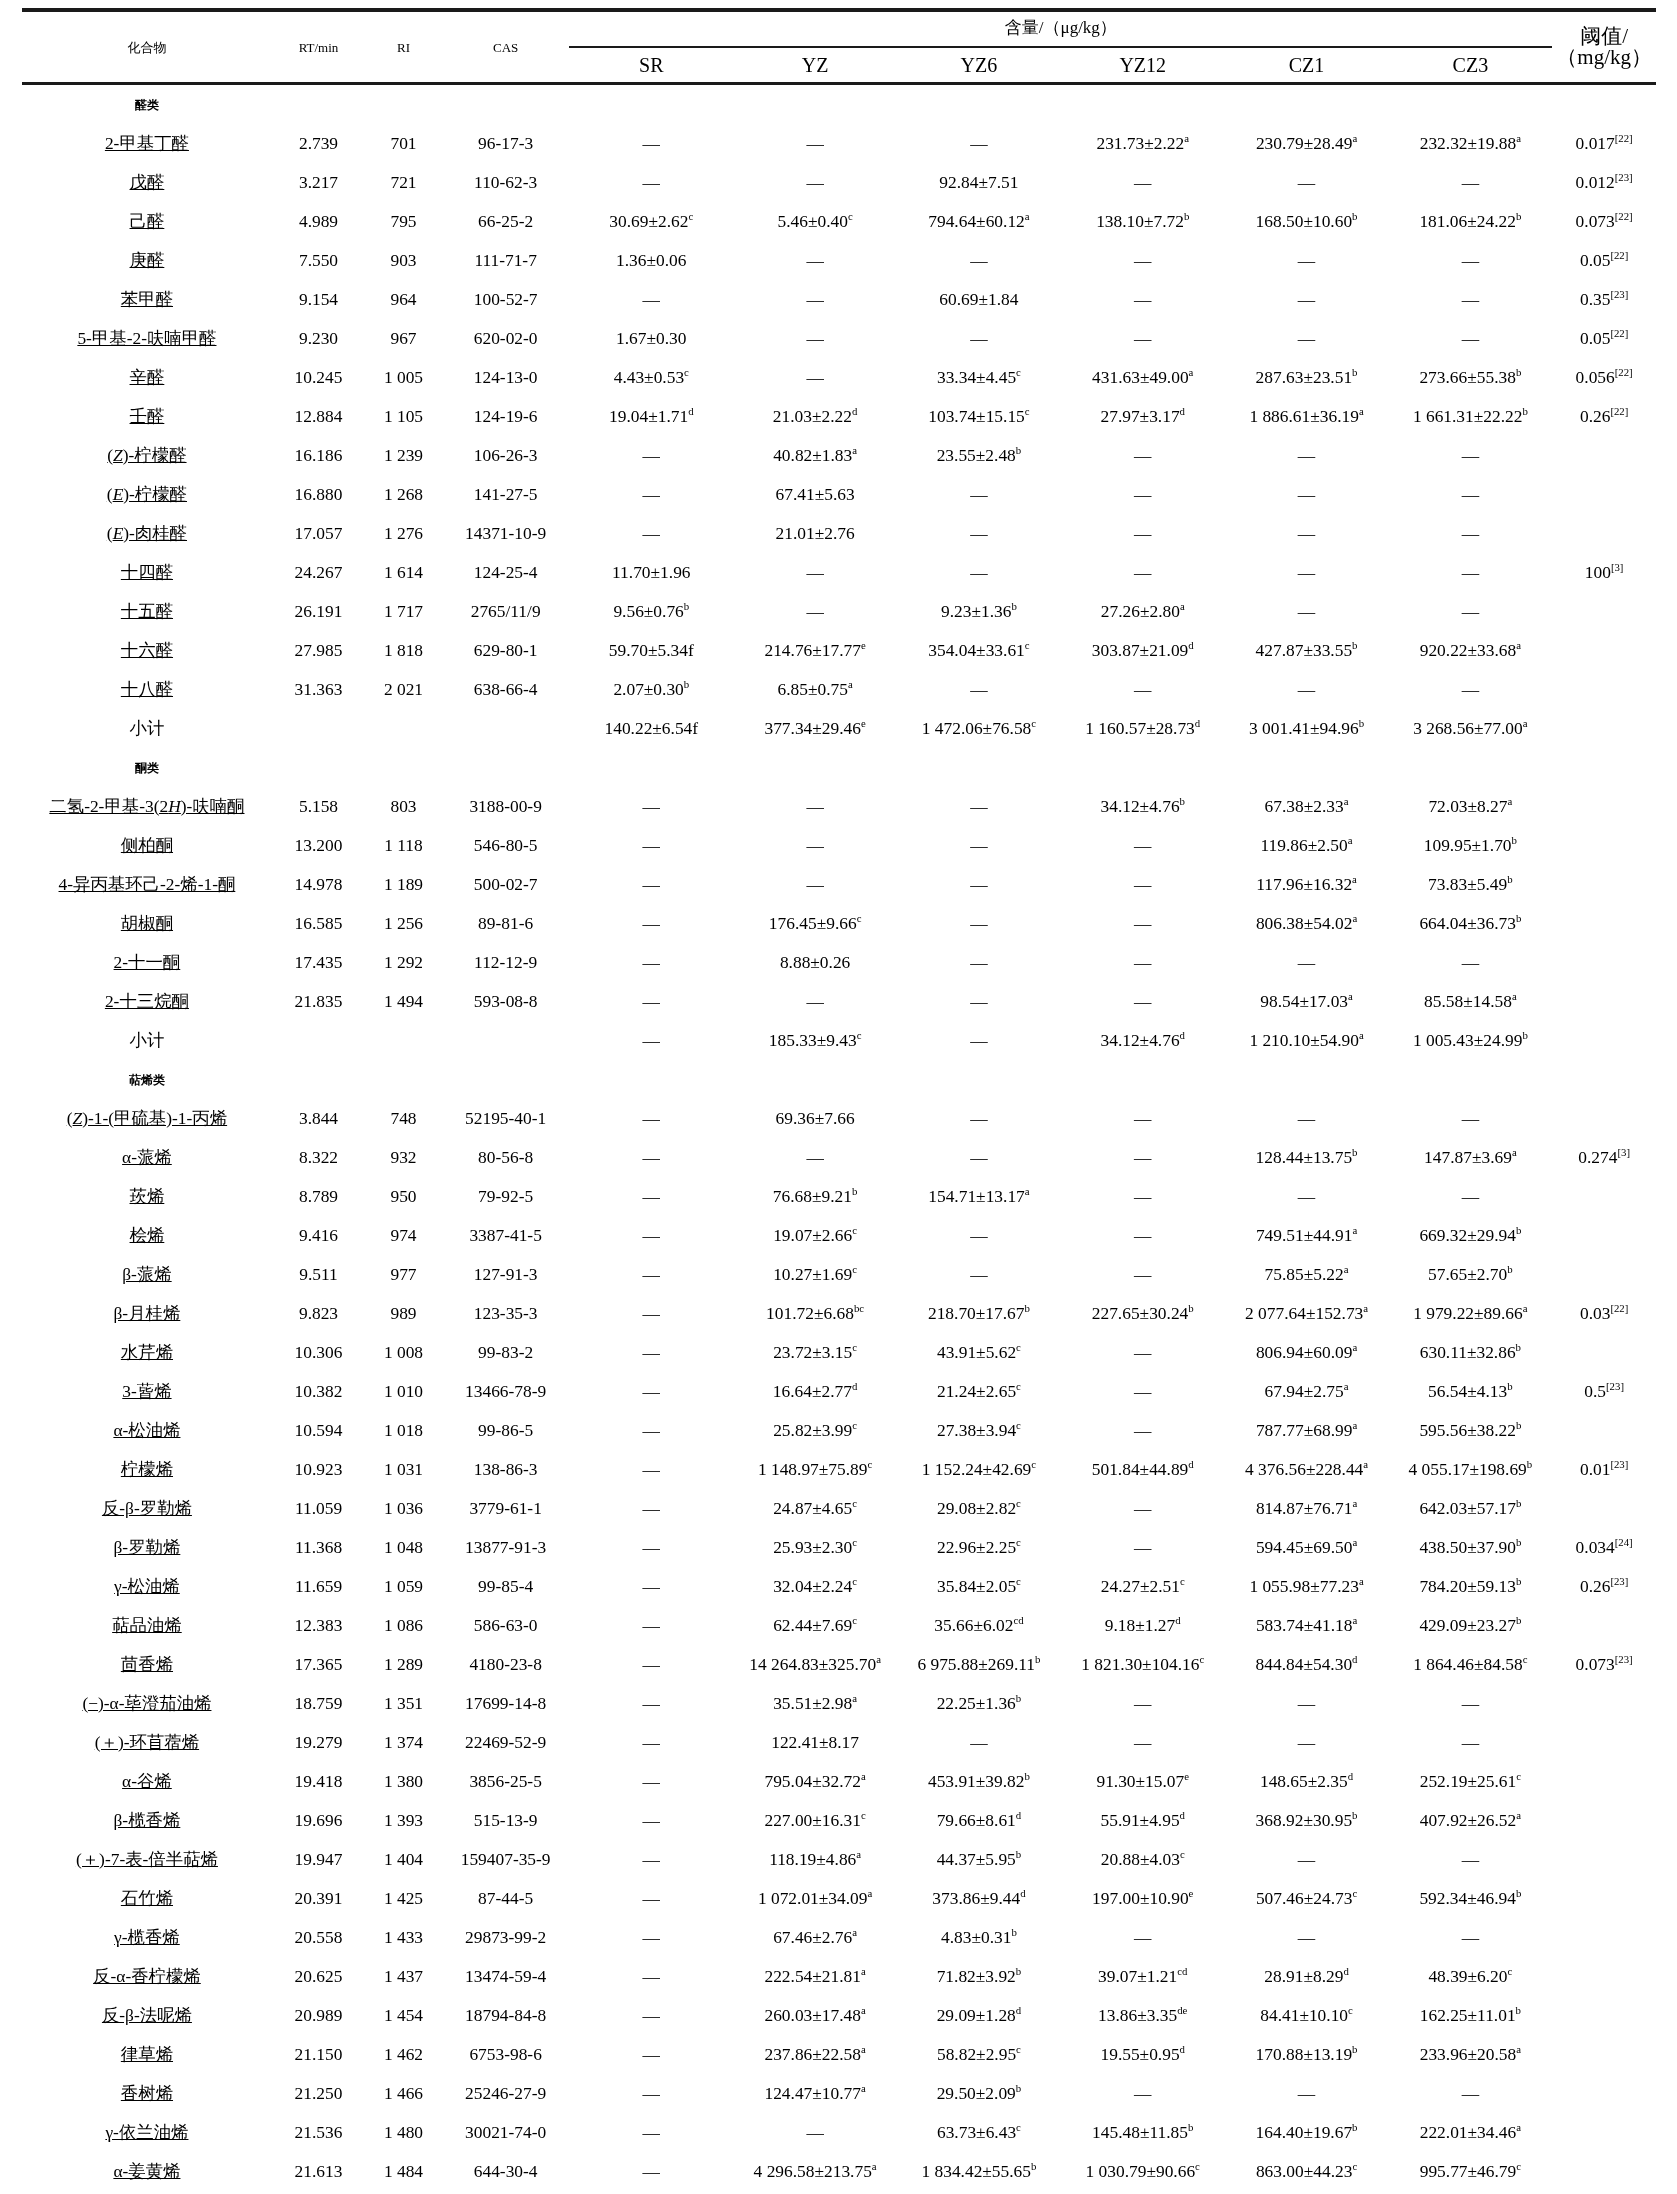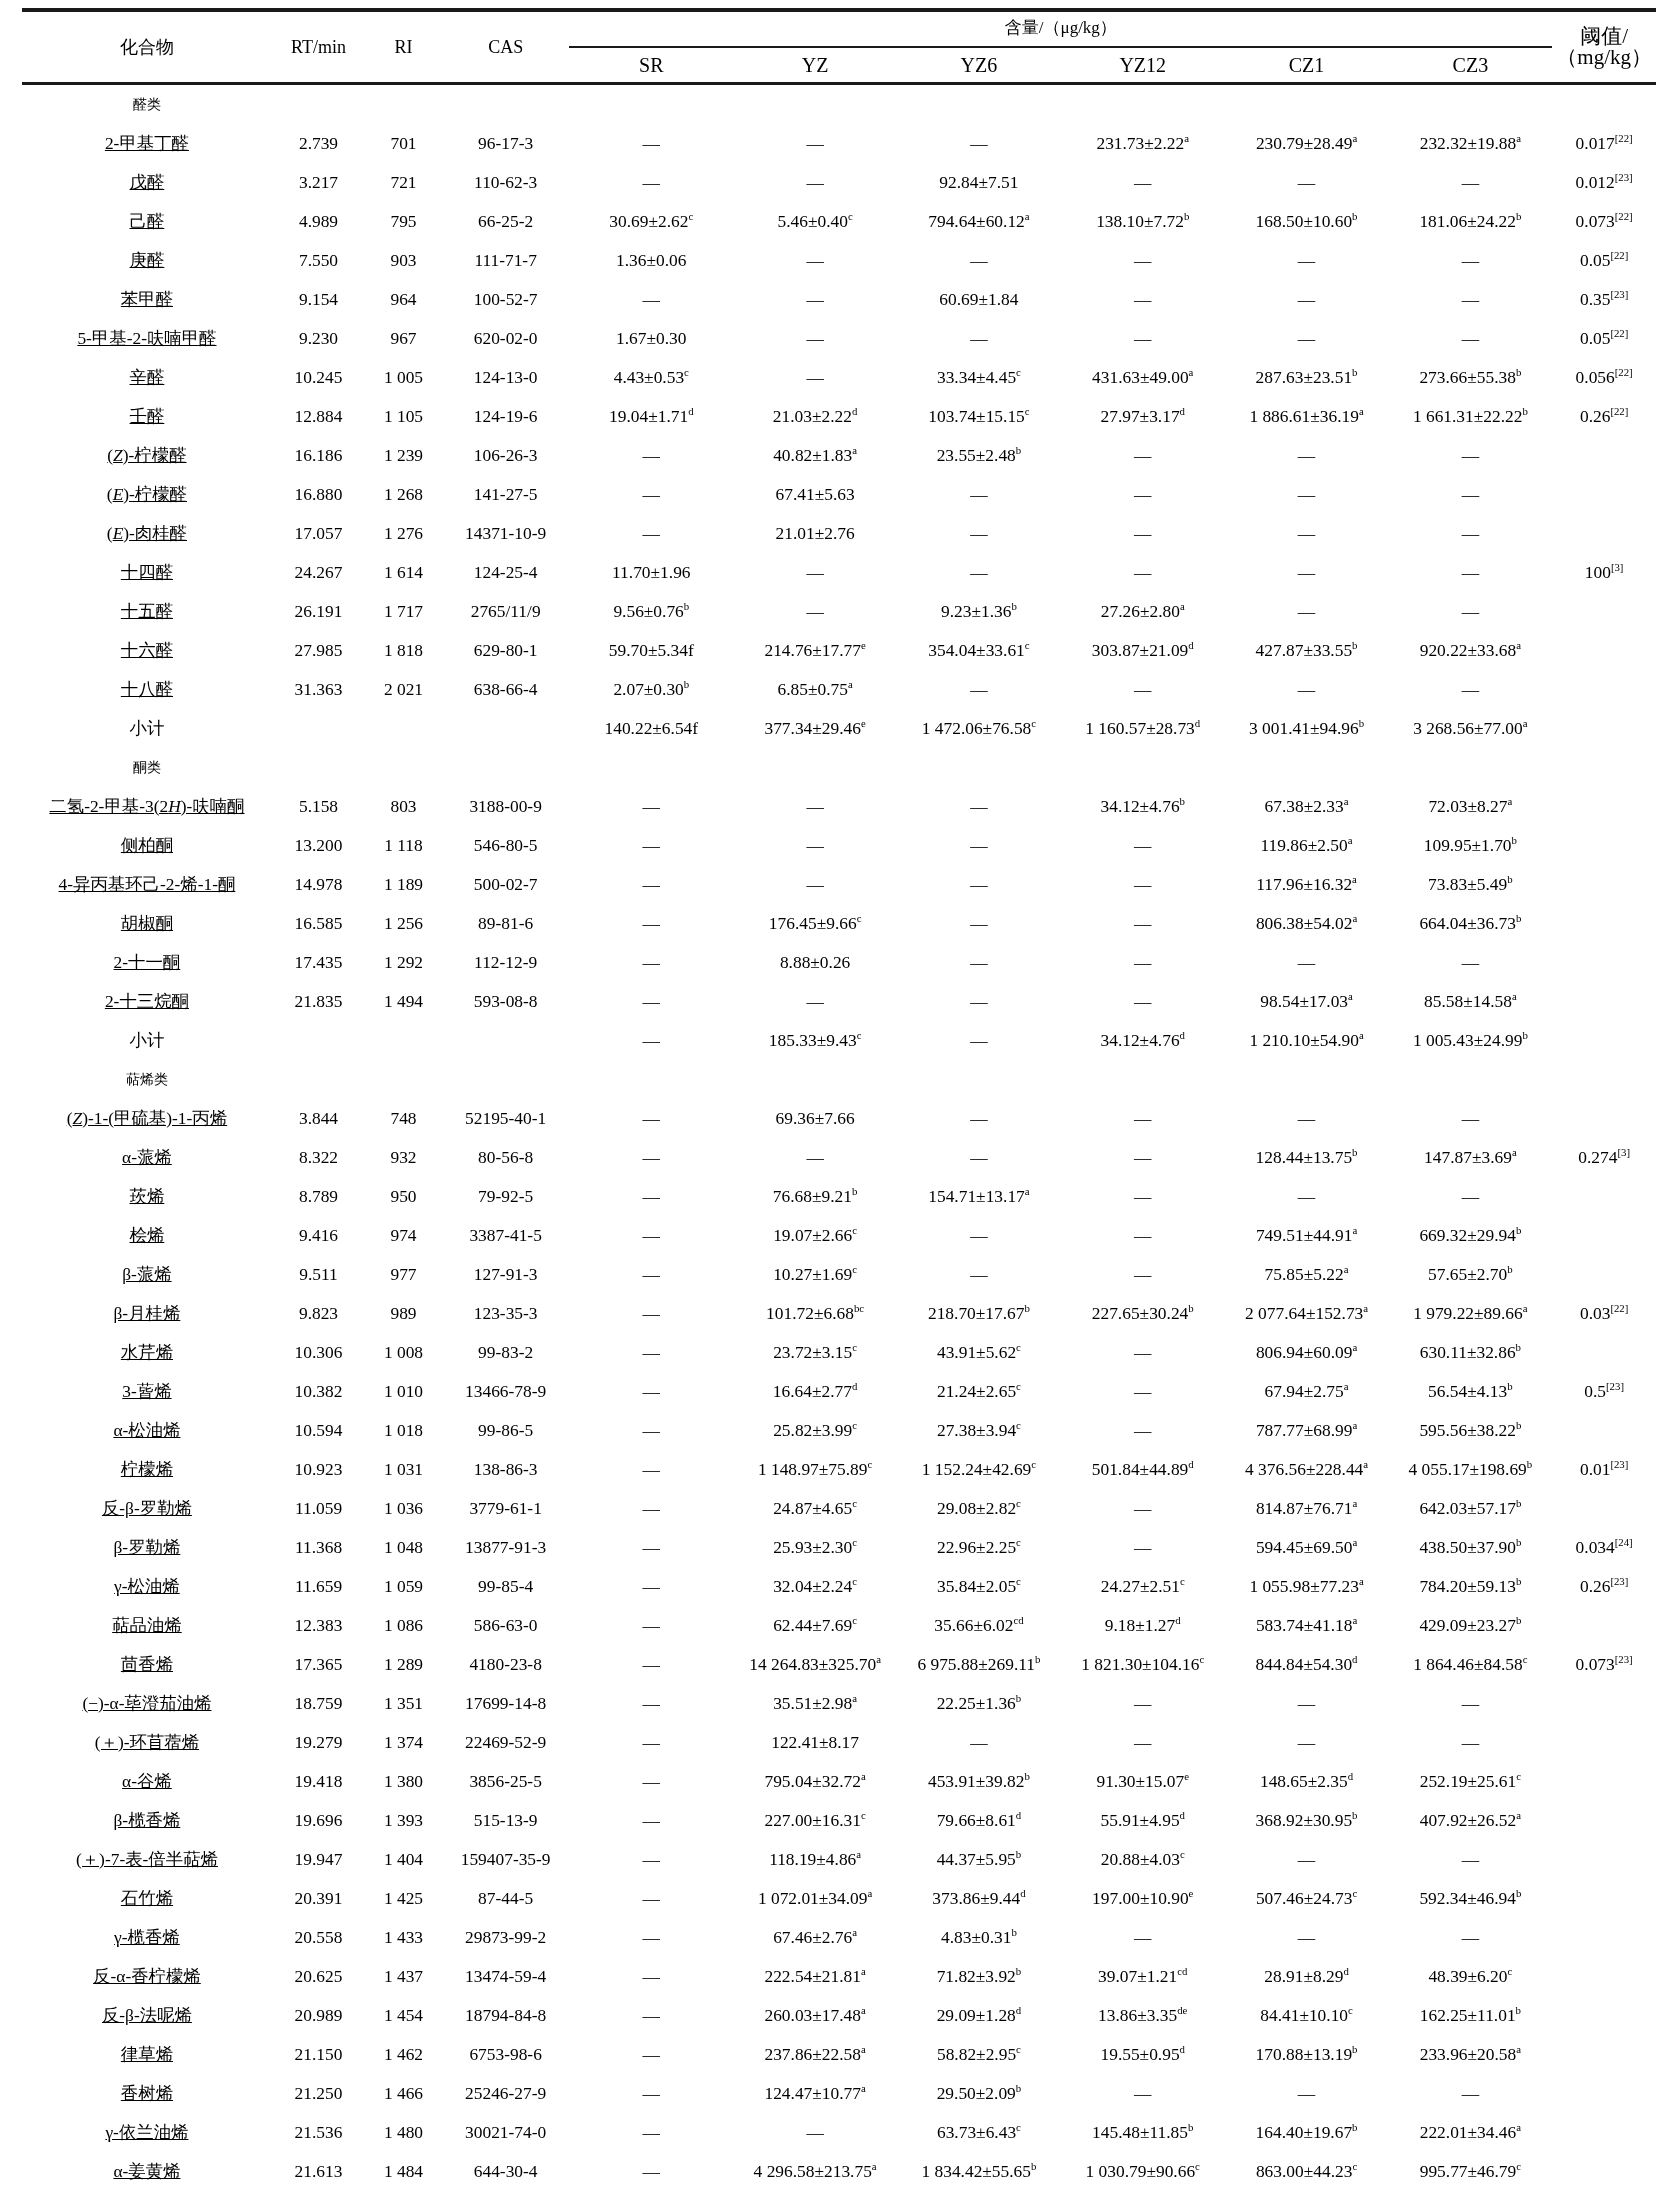--- a/index.html
+++ b/index.html
@@ -42,21 +42,21 @@
 
   
   tr.top-rule td {
     border-top: 4px solid #1a1a1a;
     height: 0;
     font-size: 0;
     line-height: 0;
   }
   .hdr-cell {
     height: 68px;
-    font-size: 18px;
+    font-size: 13px;
   }
   .hdr-sub {
     height: 34px;
     font-size: 20px;
   }
   .span-label {
     height: 34px;
     font-size: 17px;
     border-bottom: 2.4px solid #1a1a1a;
   }
@@ -76,22 +76,22 @@
     border-top: 2.4px solid #1a1a1a;
     border-bottom: 1.6px solid #1a1a1a;
     padding-top: 1.6px;
   }
   tbody tr.data-row td {
     height: 39px;
     font-size: 17.4px;
   }
   tbody tr.group-row td {
     height: 39px;
-    font-size: 14px;
-    font-weight: normal;
+    font-size: 12px;
+    font-weight: bold;
   }
   td.name-cell {
     text-align: center;
     white-space: nowrap;
     text-decoration: underline;
   }
   td.group-name {
     text-align: center;
     padding-left: 27.4px;
     font-weight: bold;

